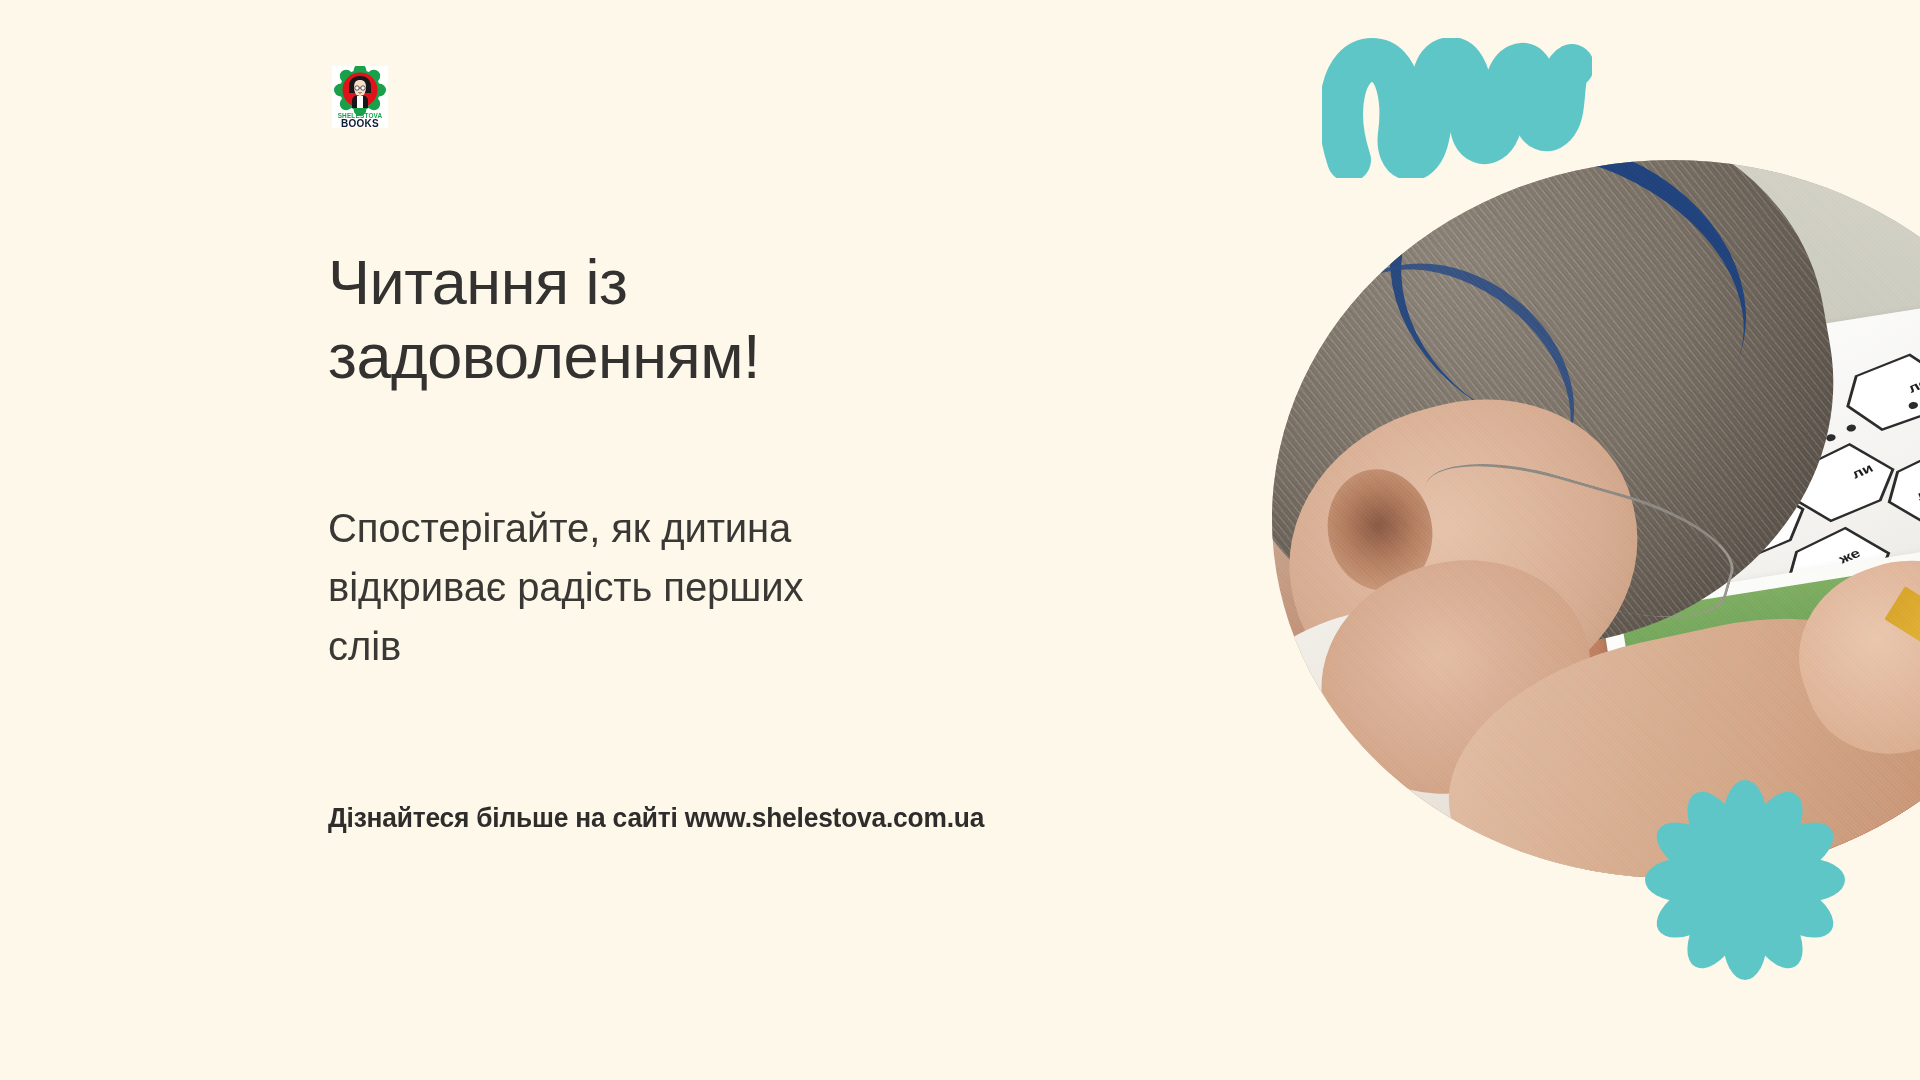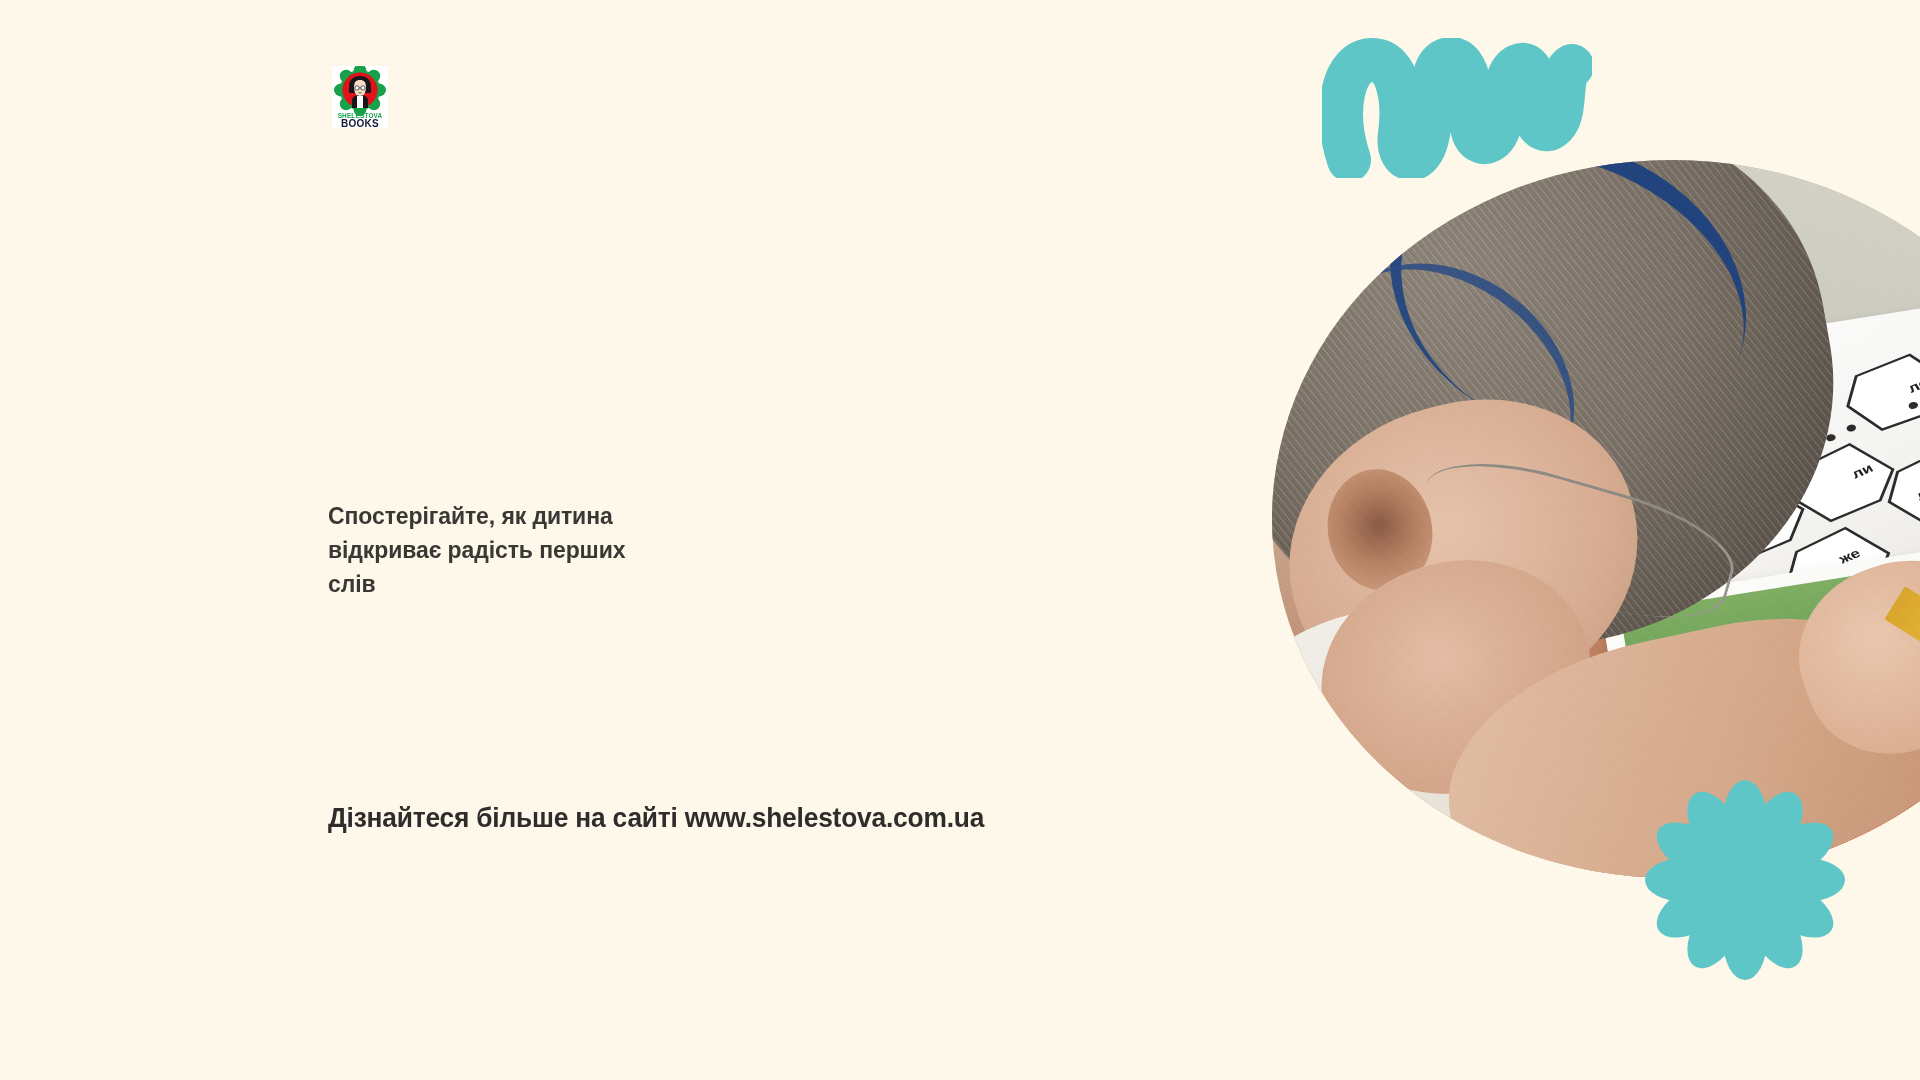--- a/index.html
+++ b/index.html
@@ -37,22 +37,22 @@
     font-size:63px; line-height:1.18;
     font-weight:400; letter-spacing:-0.5px;
     color:#343230;
     white-space:pre-line;
   }
 
   
   .subheadline {
     position:absolute; left:328px; top:499px;
     width:520px;
-    font-size:23px; line-height:1.48;
-    font-weight:700; letter-spacing:-0.1px;
+    font-size:40px; line-height:1.48;
+    font-weight:400; letter-spacing:-0.1px;
     color:#3A3835;
     white-space:pre-line;
   }
 
   
   .cta {
     position:absolute; left:328px; top:802px;
     font-size:28px; font-weight:700;
     letter-spacing:-0.2px;
     color:#2F2D2B;
@@ -363,20 +363,22 @@
           <path d="M20 42 l0 -7 c0 -4 3 -6 8 -6 5 0 8 2 8 6 l0 7 z" fill="#17161A"></path>
           <path d="M25 42 l0 -12 3 -1 3 1 0 12 z" fill="#FFFFFF"></path>
         </g>
 
         <text x="28" y="51.5" text-anchor="middle" font-family="Liberation Sans, sans-serif" font-size="6.4" font-weight="bold" fill="#18A04A" letter-spacing="0.2">SHELESTOVA</text>
         <text x="28" y="60.5" text-anchor="middle" font-family="Liberation Sans, sans-serif" font-size="10" font-weight="bold" fill="#0F1A33" letter-spacing="0.3">BOOKS</text>
       </svg>
     </div>
   </div>
 
+  <h1 class="headline">Читання із
+задоволенням!</h1>
 
   <p class="subheadline">Спостерігайте, як дитина
 відкриває радість перших
 слів</p>
 
   <a class="cta" style="text-decoration:none;">Дізнайтеся більше на сайті www.shelestova.com.ua</a>
 
 </div>
 
 </body></html>

